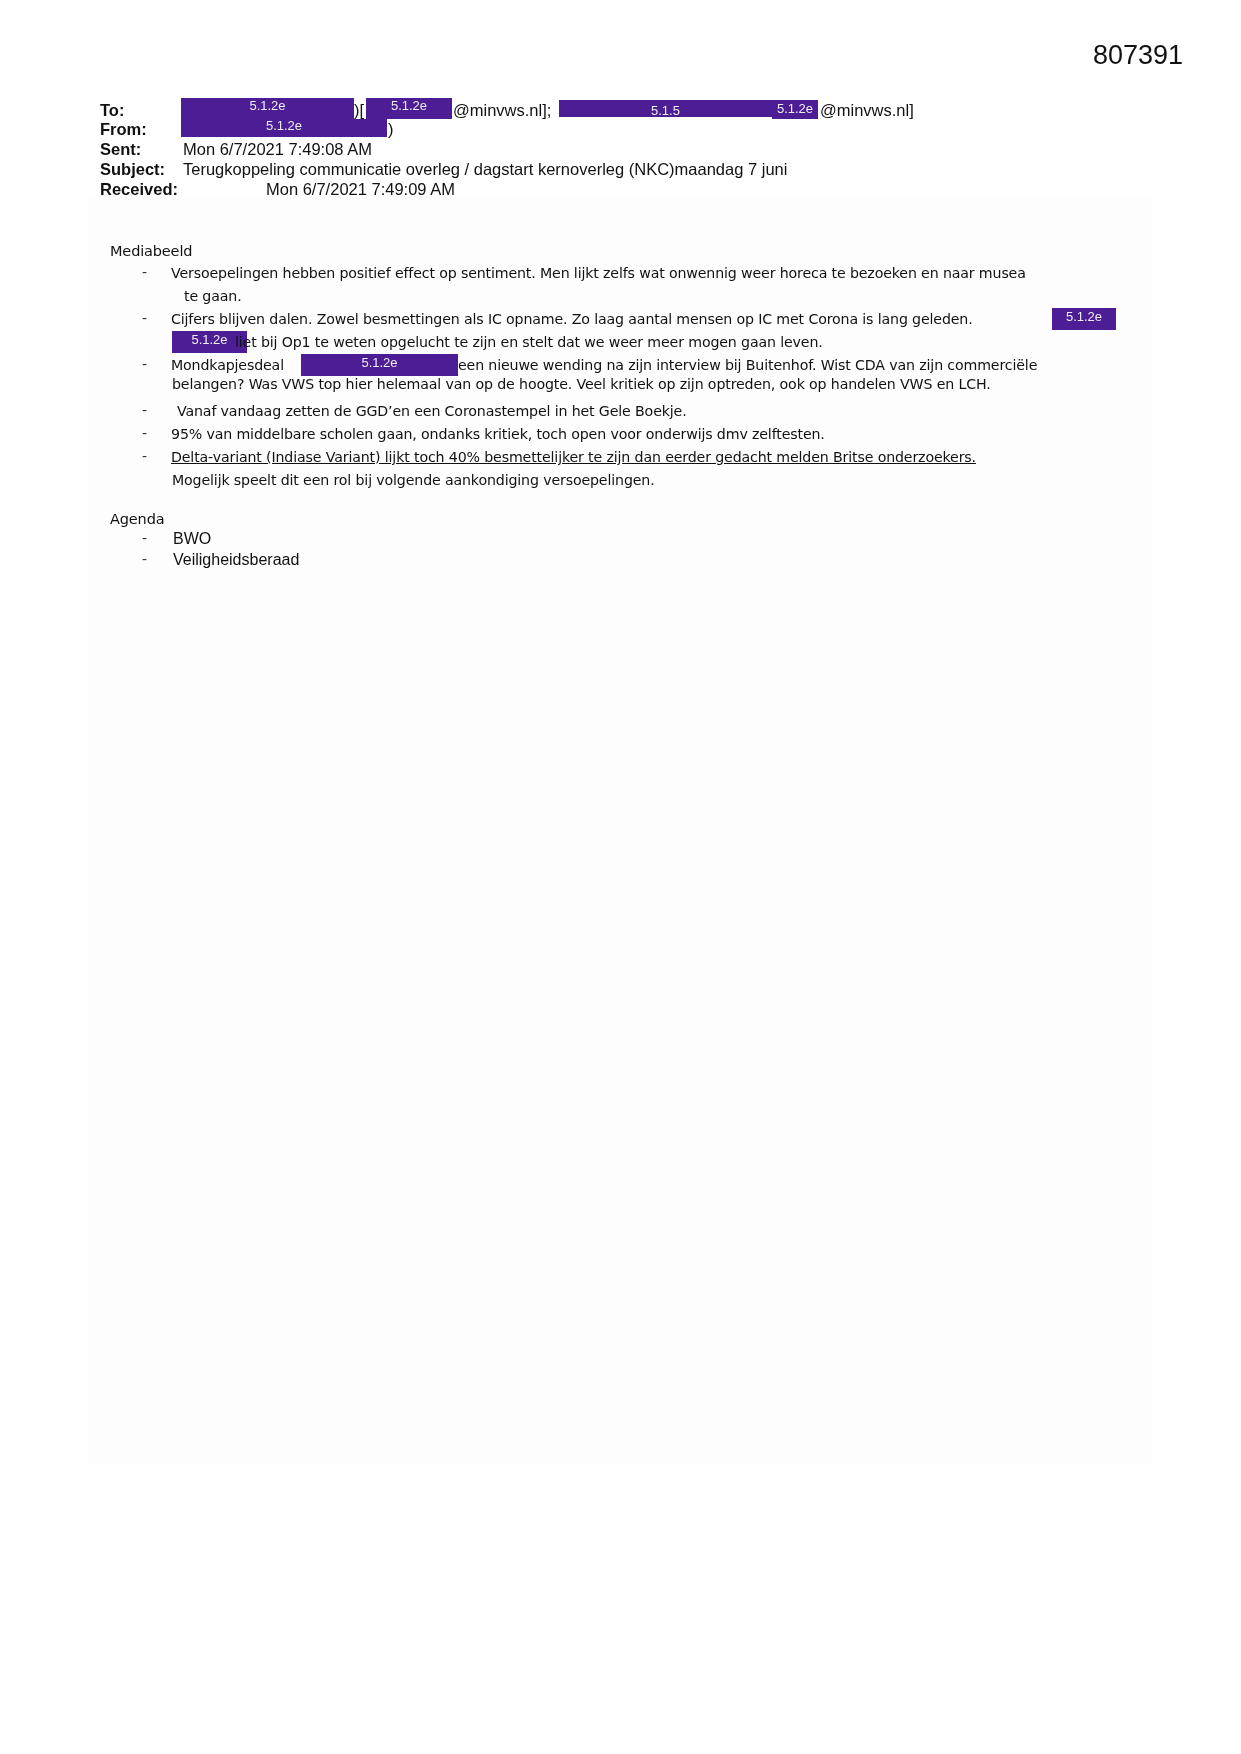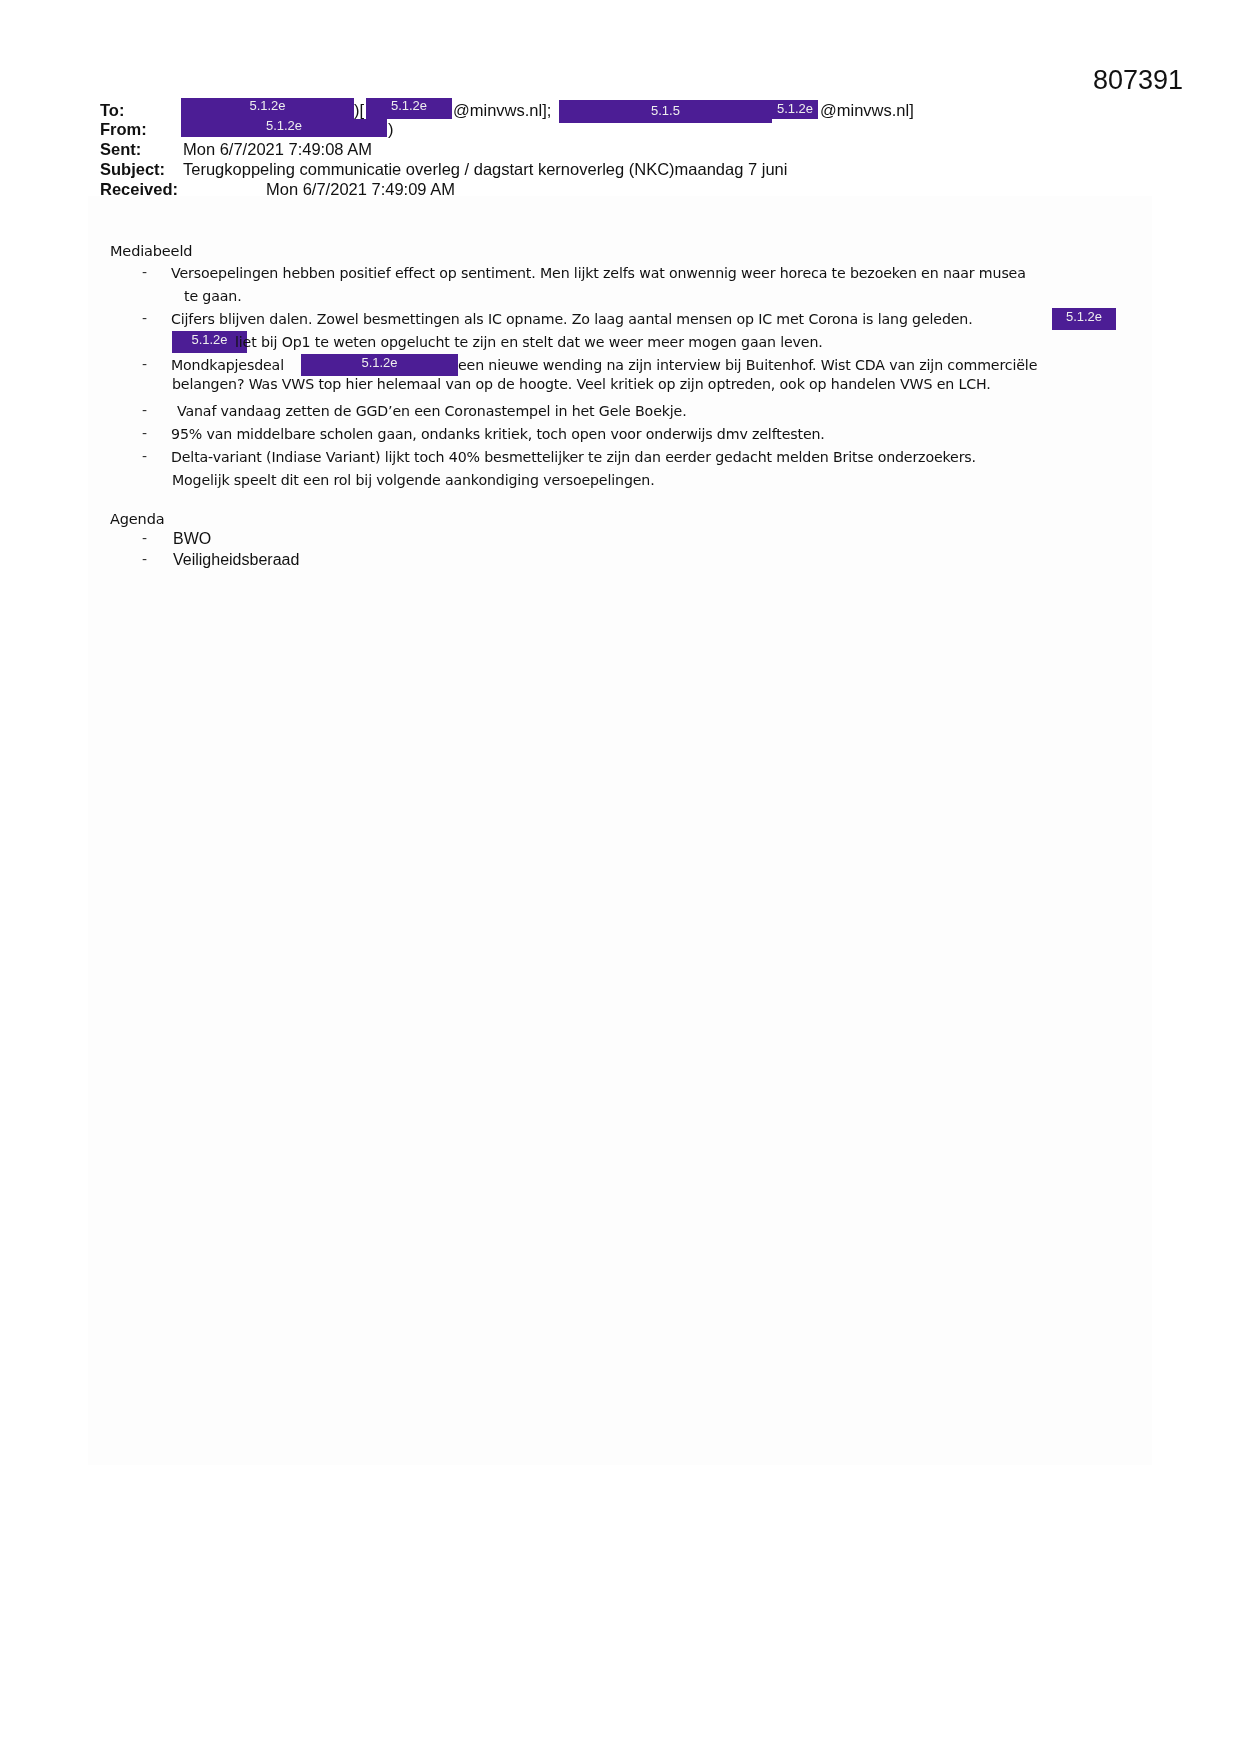--- a/index.html
+++ b/index.html
@@ -1,18 +1,18 @@
 <!DOCTYPE html>
 <html><head>
 <meta charset="utf-8">
 <style>
   html, body { margin:0; padding:0; background:#ffffff; }
   body { width:1241px; height:1754px; position:relative; overflow:hidden; color:#111; }
   .panel { position:absolute; left:88px; top:196px; width:1064px; height:1269px; background:#fdfdfd; }
-  .docnum { position:absolute; left:1093px; top:65px; font-family:"Liberation Sans", sans-serif; font-size:27px; color:#111; }
+  .docnum { position:absolute; left:1093px; top:40px; font-family:"Liberation Sans", sans-serif; font-size:27px; color:#111; }
   .hdr { position:absolute; left:100px; font-family:"Liberation Sans", sans-serif; font-size:16.5px; line-height:20px; white-space:nowrap; }
   .hdr .lbl { position:absolute; left:0; font-weight:bold; }
   .red { position:absolute; background:#4c1d95; color:#eee; font-family:"Liberation Sans", sans-serif; font-size:13px; text-align:center; line-height:18px; }
   .txt { position:absolute; font-family:"Liberation Sans", sans-serif; font-size:16.5px; line-height:20px; white-space:nowrap; }
   .body-txt { position:absolute; font-family:"DejaVu Sans", sans-serif; font-size:14.2px; line-height:23px; white-space:nowrap; color:#111; letter-spacing:-0.15px; }
   .sec { font-weight:normal; font-size:14.5px; }
   .dash { position:absolute; font-family:"DejaVu Sans", sans-serif; font-size:14px; color:#333; }
   .agenda-item { position:absolute; font-family:"Liberation Sans", sans-serif; font-size:16px; white-space:nowrap; }
 </style>
 </head>
@@ -24,21 +24,21 @@
 
 <div>
 
   <div class="hdr" style="top:100px;">
     <span class="lbl">To:</span>
   </div>
   <div class="red" style="left:181px; top:98px; width:173px; height:21px; line-height:16px;">5.1.2e</div>
   <div class="txt" style="left:354px; top:100px;">)[</div>
   <div class="red" style="left:366px; top:98px; width:86px; height:21px; line-height:16px;">5.1.2e</div>
   <div class="txt" style="left:453px; top:100px;">@minvws.nl];</div>
-  <div class="red" style="left:559px; top:100px; width:213px; height:23px; line-height:21px;">5.1.5</div>
+  <div class="red" style="left:559px; top:100px; width:213px; height:17px; line-height:21px;">5.1.5</div>
   <div class="red" style="left:772px; top:100px; width:46px; height:19px; line-height:17px;">5.1.2e</div>
   <div class="txt" style="left:820px; top:100px;">@minvws.nl]</div>
 
   <div class="hdr" style="top:119px;">
     <span class="lbl">From:</span>
   </div>
   <div class="red" style="left:181px; top:119px; width:206px; height:18px; line-height:14px;">5.1.2e</div>
   <div class="txt" style="left:388px; top:119px;">)</div>
 
   <div class="hdr" style="top:139px;">
@@ -76,21 +76,21 @@
   <div class="body-txt" style="left:458px; top:354px;">een nieuwe wending na zijn interview bij Buitenhof. Wist CDA van zijn commerciële</div>
   <div class="body-txt" style="left:172px; top:373px;">belangen? Was VWS top hier helemaal van op de hoogte. Veel kritiek op zijn optreden, ook op handelen VWS en LCH.</div>
 
   <div class="dash" style="left:142px; top:402px;">-</div>
   <div class="body-txt" style="left:171px; top:400px;margin-left:6px;">Vanaf vandaag zetten de GGD’en een Coronastempel in het Gele Boekje.</div>
 
   <div class="dash" style="left:142px; top:425px;">-</div>
   <div class="body-txt" style="left:171px; top:423px;">95% van middelbare scholen gaan, ondanks kritiek, toch open voor onderwijs dmv zelftesten.</div>
 
   <div class="dash" style="left:142px; top:448px;">-</div>
-  <div class="body-txt" style="left:171px; top:446px;">Delta-variant (Indiase Variant) lijkt toch 40% besmettelijker te zijn dan eerder gedacht melden Britse onderzoekers.</div>
+  <div class="body-txt" style="left:171px; top:446px;text-decoration:underline;">Delta-variant (Indiase Variant) lijkt toch 40% besmettelijker te zijn dan eerder gedacht melden Britse onderzoekers.</div>
   <div class="body-txt" style="left:172px; top:469px;">Mogelijk speelt dit een rol bij volgende aankondiging versoepelingen.</div>
 </div>
 
 <div>
   <div class="body-txt sec" style="left:110px; top:508px;">Agenda</div>
   <div class="dash" style="left:142px; top:530px;">-</div>
   <div class="agenda-item" style="left:173px; top:530px;">BWO</div>
   <div class="dash" style="left:142px; top:551px;">-</div>
   <div class="agenda-item" style="left:173px; top:551px;">Veiligheidsberaad</div>
 </div>

